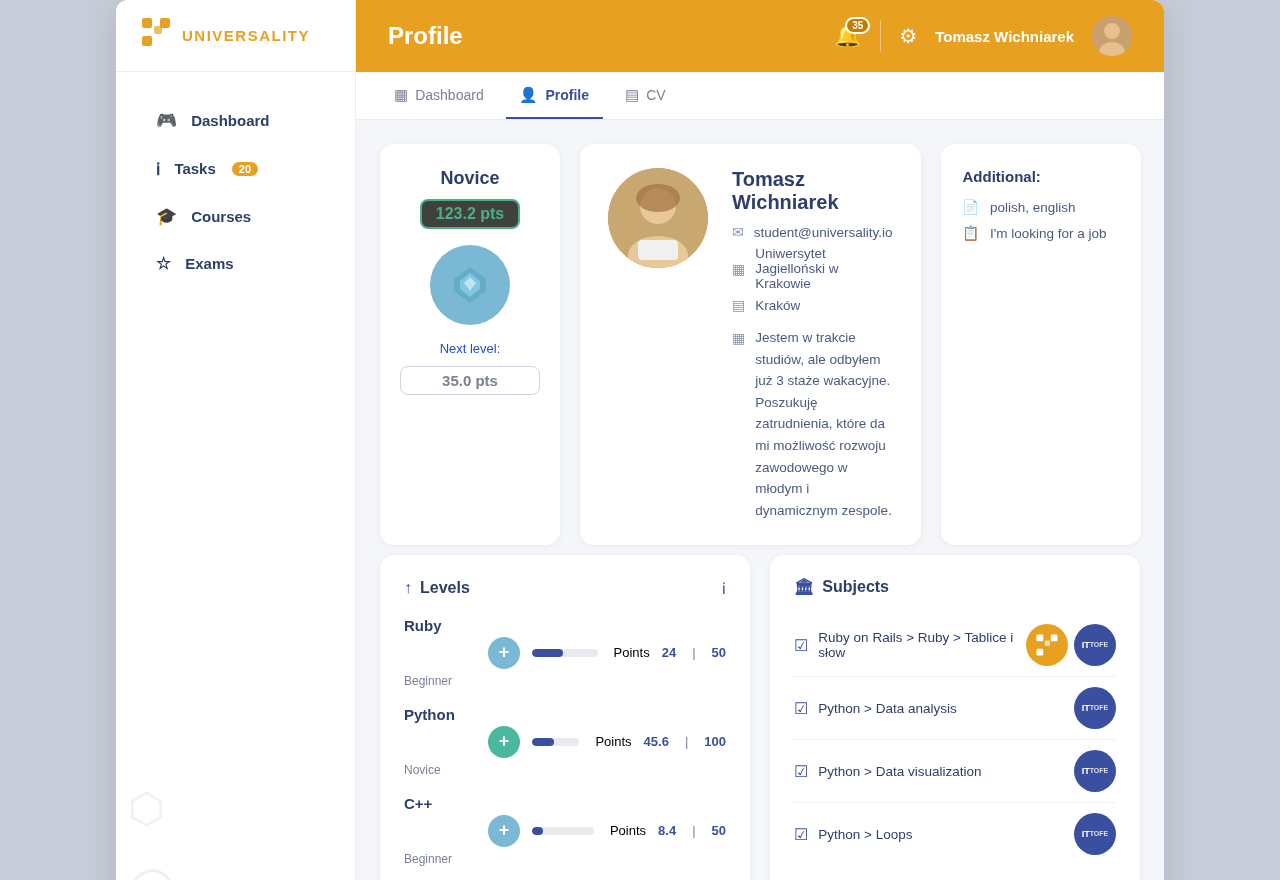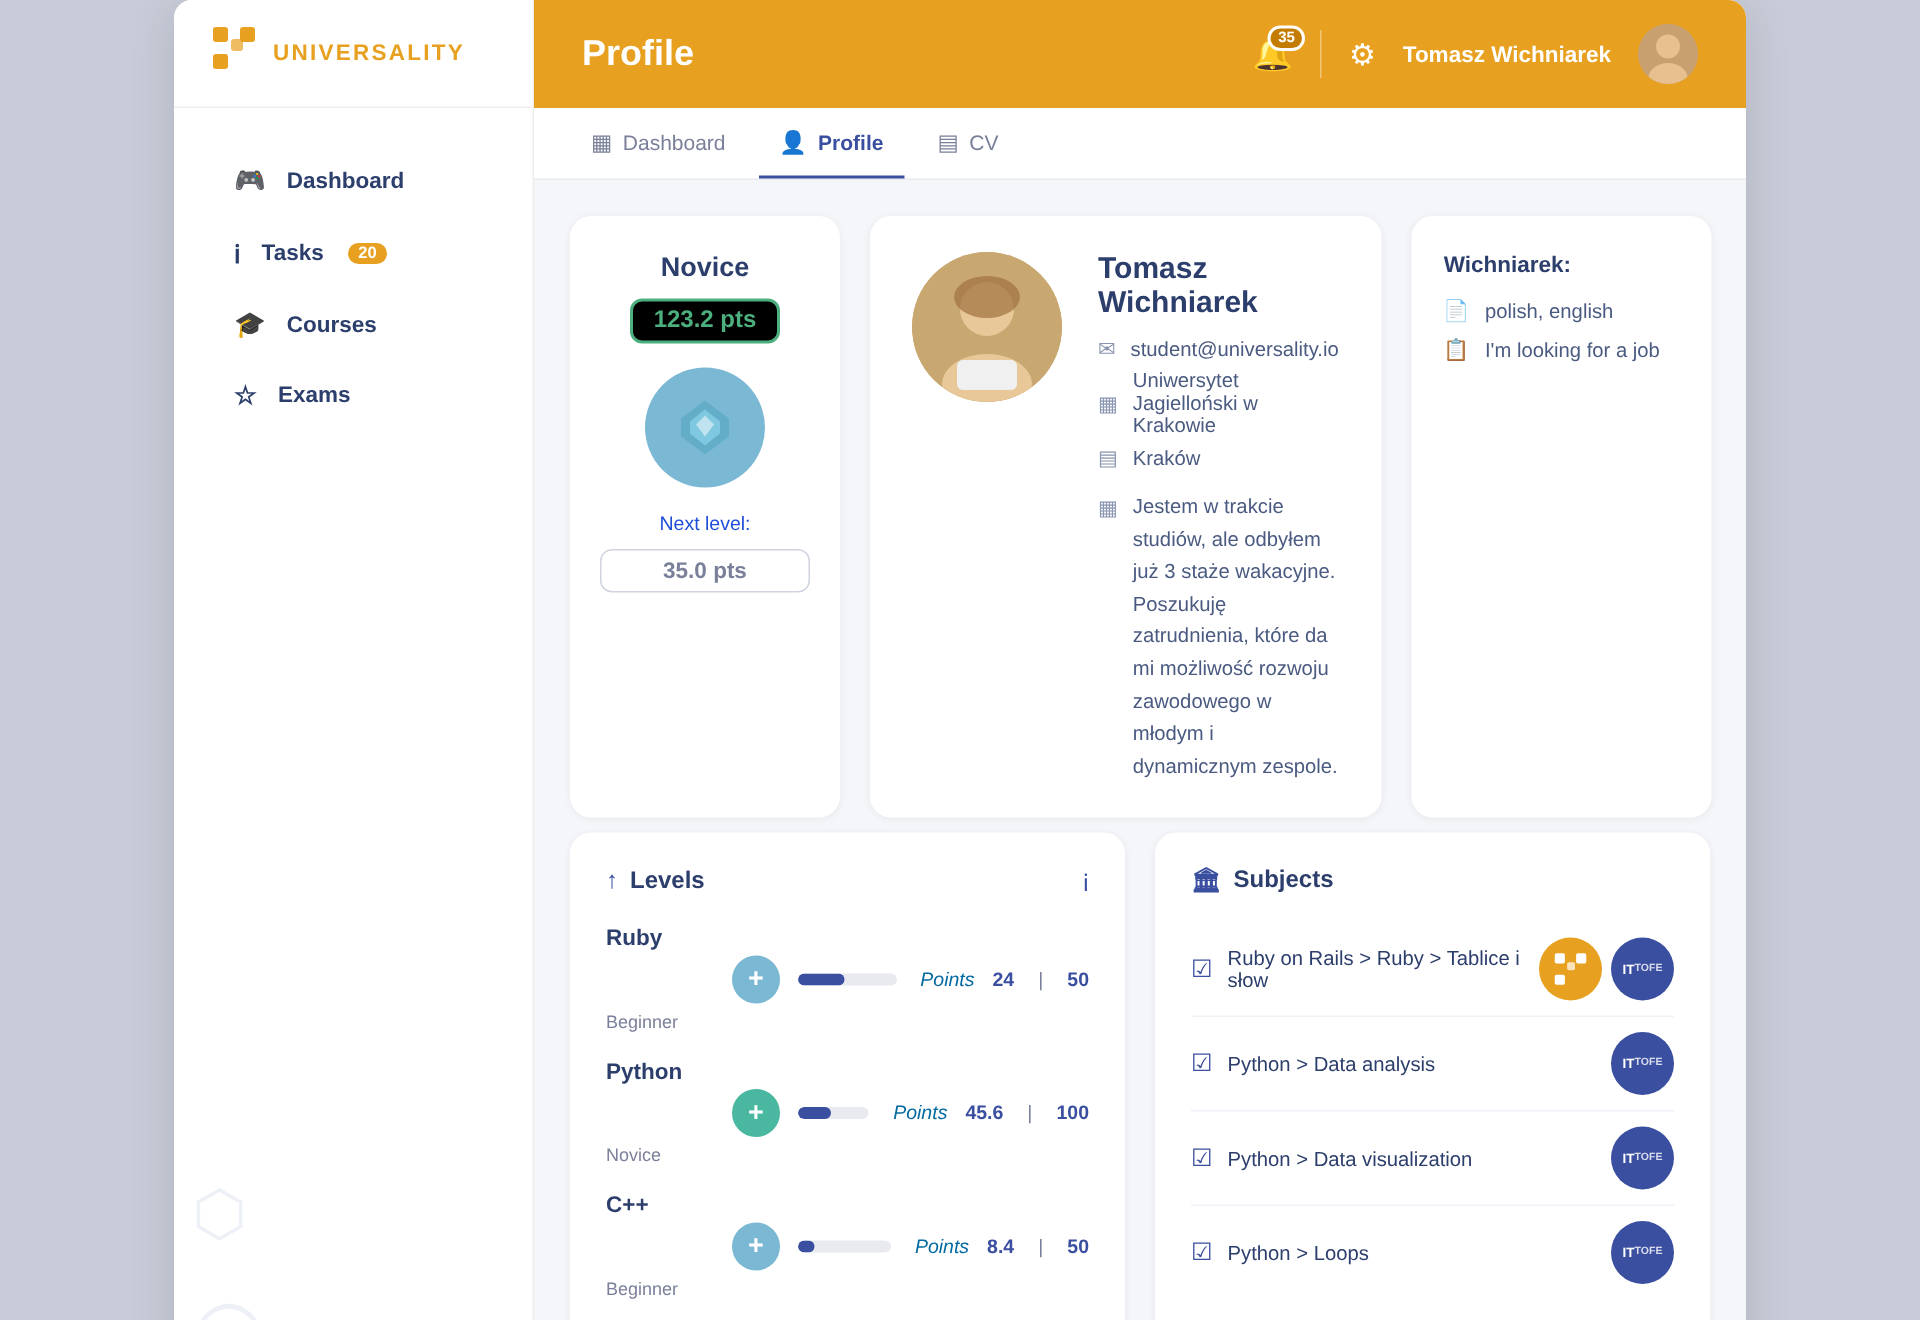--- a/index.html
+++ b/index.html
@@ -204,21 +204,21 @@
       align-items: center;
       gap: 10px;
       box-shadow: 0 1px 6px rgba(0,0,0,0.06);
     }
     .level-label {
       color: #2c3e6b;
       font-size: 18px;
       font-weight: 700;
     }
     .pts-badge {
-      background: #000000;
+      background: #404040;
       border: 2px solid #4caf7e;
       color: #4caf7e;
       border-radius: 8px;
       font-size: 16px;
       font-weight: 700;
       padding: 4px 14px;
     }
     .level-gem {
       width: 80px;
       height: 80px;
@@ -369,21 +369,21 @@
       flex: 1;
       height: 8px;
       background: #e8eaf0;
       border-radius: 4px;
       overflow: hidden;
     }
     .progress-bar-fill {
       height: 100%;
       border-radius: 4px;
     }
-    .points-label { font-size: 13px; color: #0369a1; margin-left: 4px; font-style: italic; }
+    .points-label { font-size: 13px; color: #000000; margin-left: 4px; }
     .points-val { font-size: 13px; font-weight: 700; color: #3b4fa0; }
     .points-max { font-size: 13px; color: #7a8099; margin: 0 4px; }
     
     .subjects-card {
       background: #fff;
       border-radius: 14px;
       padding: 22px 24px;
       flex: 1;
       box-shadow: 0 1px 6px rgba(0,0,0,0.06);
     }
@@ -567,21 +567,21 @@
                 </div>
               </div>
               <div class="user-bio">
                 <span class="meta-icon">▦</span>
                 <span>Jestem w trakcie studiów, ale odbyłem już 3 staże wakacyjne. Poszukuję zatrudnienia, które da mi możliwość rozwoju zawodowego w młodym i dynamicznym zespole.</span>
               </div>
             </div>
           </div>
 
           <div class="additional-card">
-            <div class="additional-title">Wichniarek:</div>
+            <div class="additional-title">Additional:</div>
             <div class="additional-item">
               <span class="add-icon">📄</span>
               <span>polish, english</span>
             </div>
             <div class="additional-item">
               <span class="add-icon">📋</span>
               <span>I'm looking for a job</span>
             </div>
           </div>
         </div>

